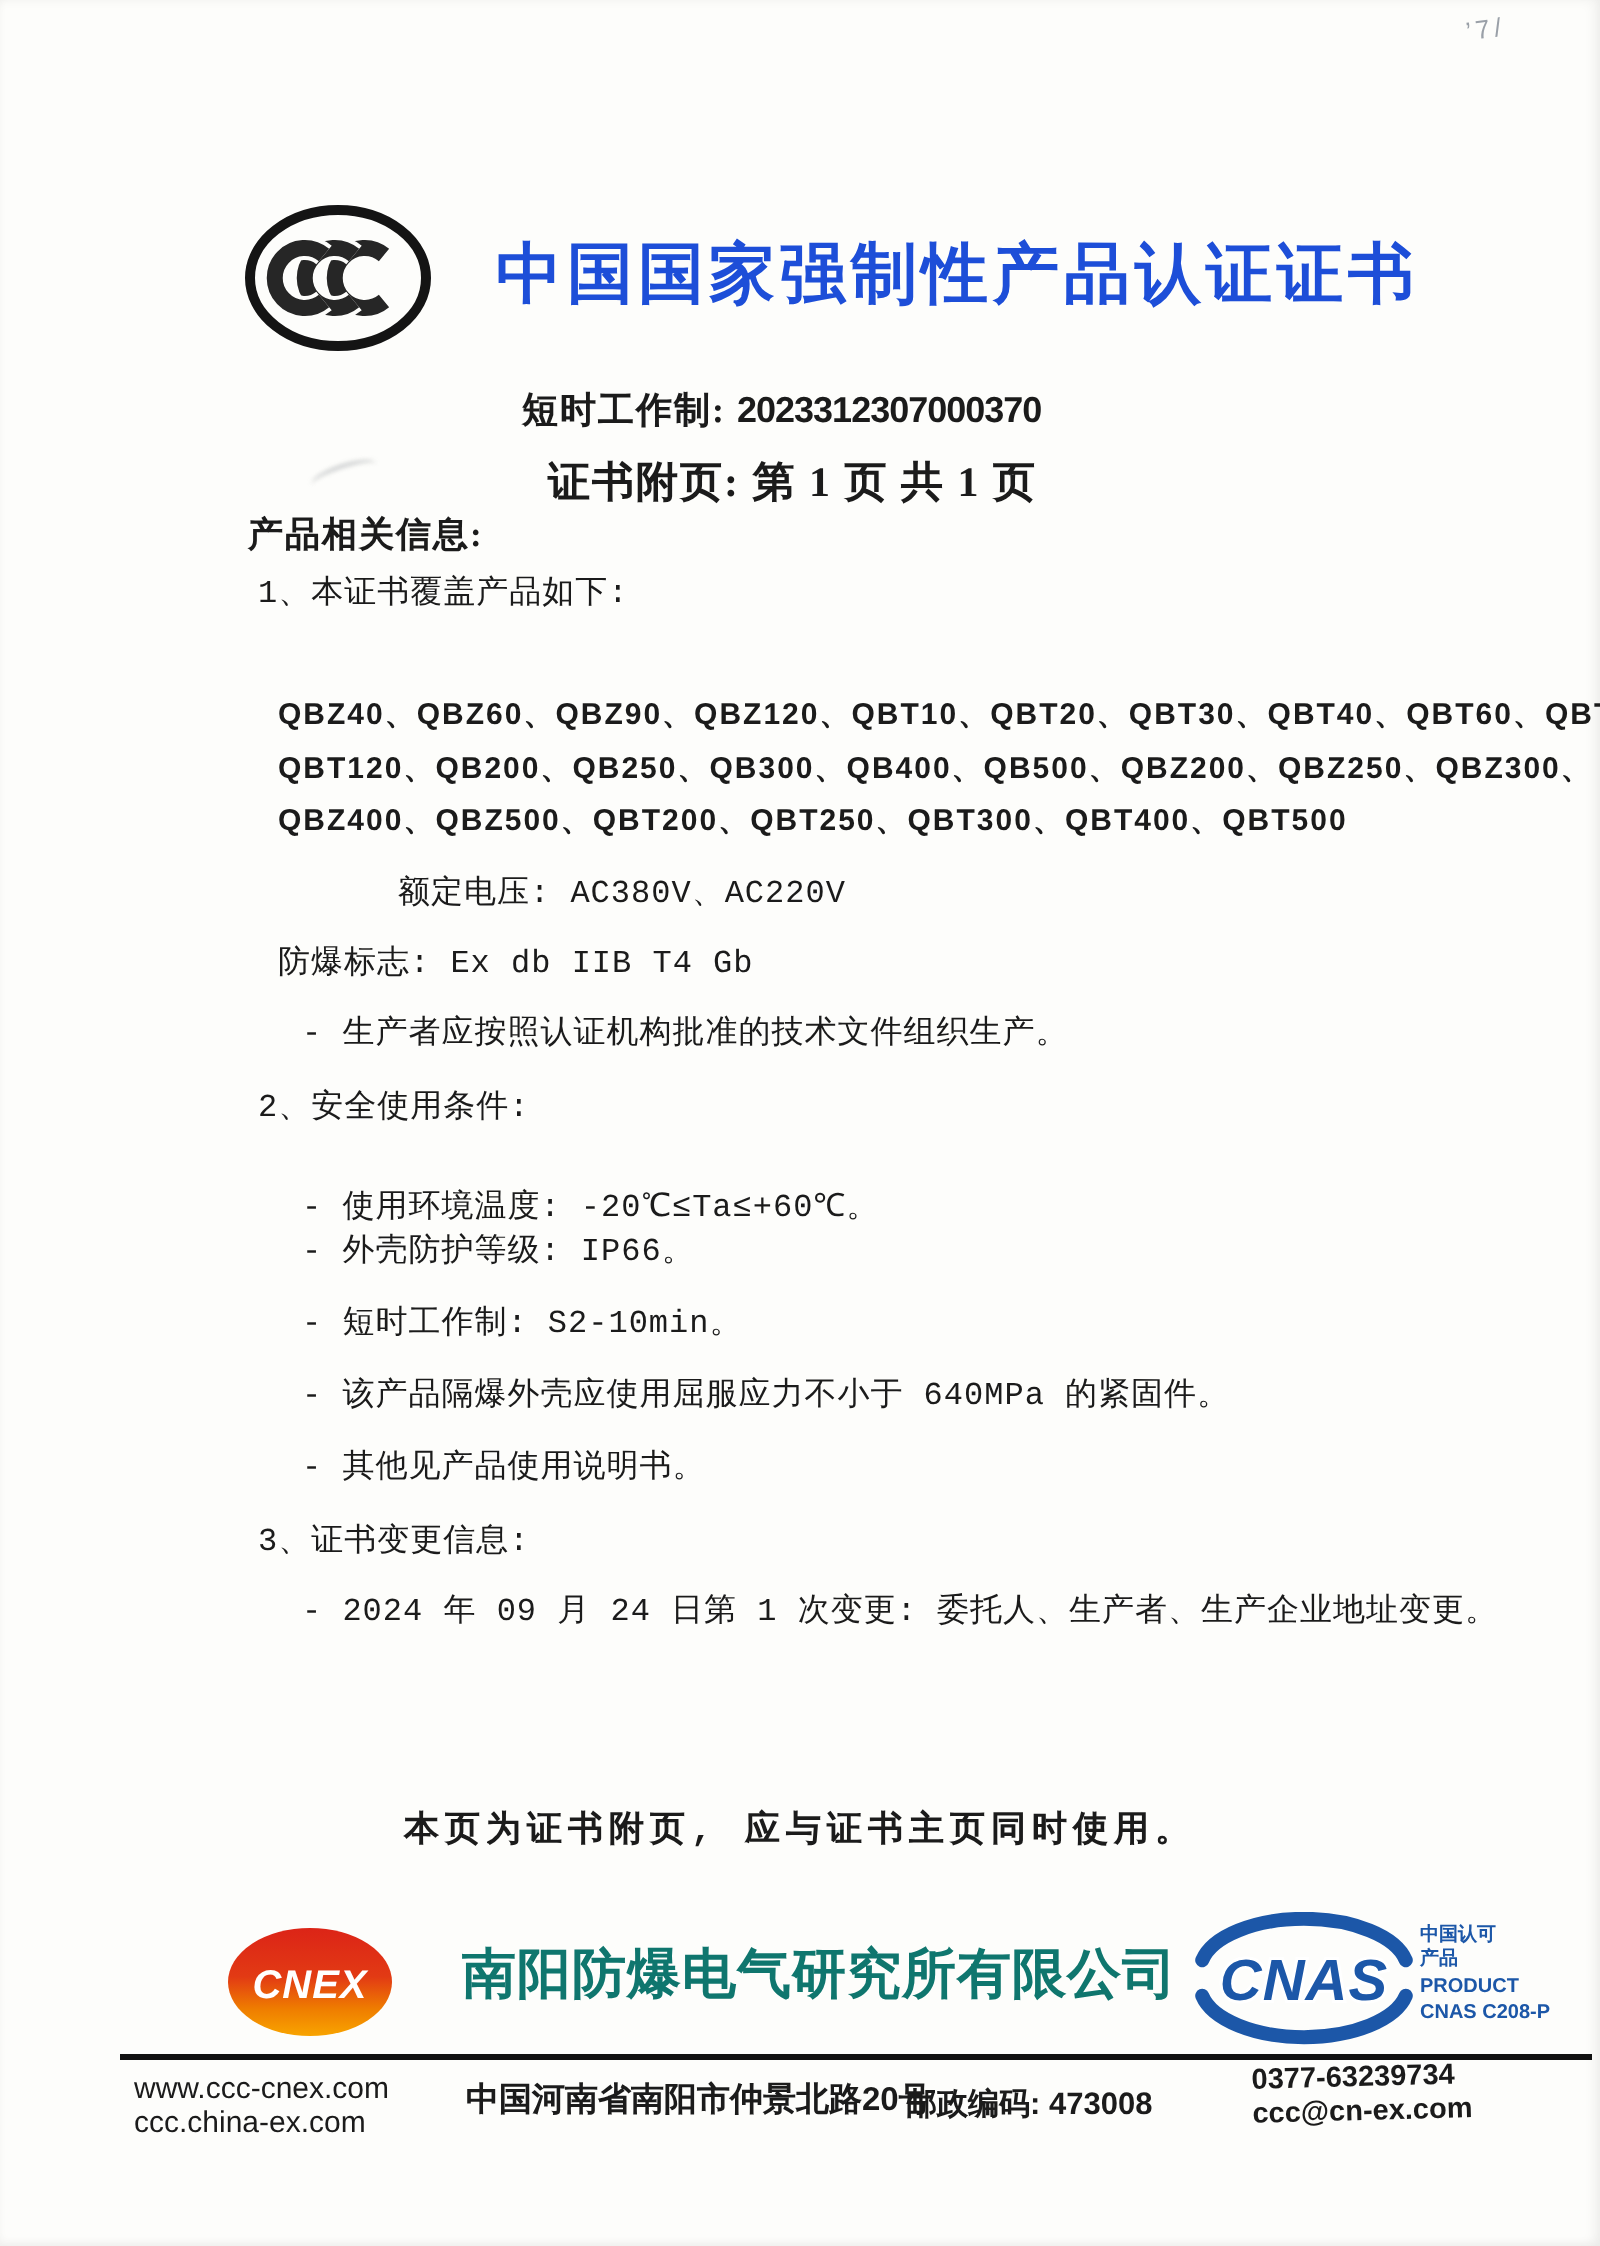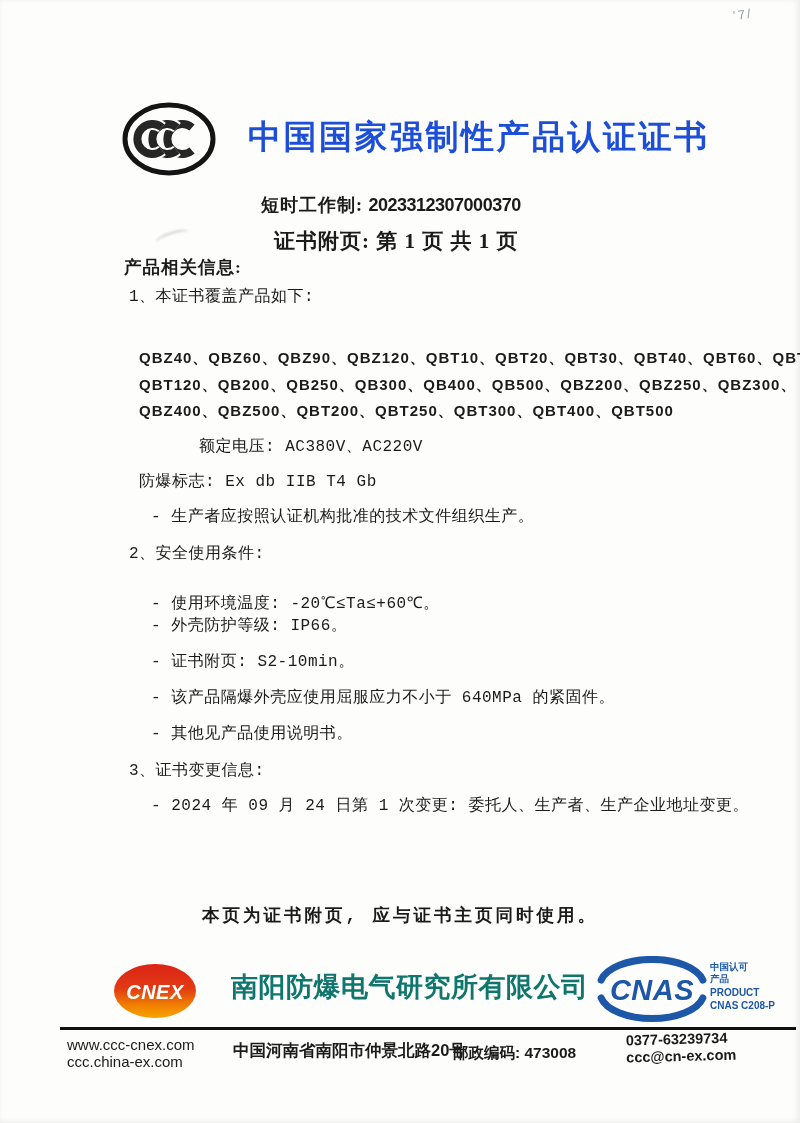--- a/index.html
+++ b/index.html
@@ -77,21 +77,21 @@
   <div class="line models" style="left:139px;top:376px;">QBT120、QB200、QB250、QB300、QB400、QB500、QBZ200、QBZ250、QBZ300、</div>
   <div class="line models" style="left:139px;top:402px;">QBZ400、QBZ500、QBT200、QBT250、QBT300、QBT400、QBT500</div>
 
   <div class="line zh" style="left:151px;top:438px;margin-left:48px;">额定电压: AC380V、AC220V</div>
   <div class="line zh" style="left:139px;top:473px;">防爆标志: Ex db IIB T4 Gb</div>
   <div class="line zh" style="left:151px;top:508px;">- 生产者应按照认证机构批准的技术文件组织生产。</div>
 
   <div class="line zh" style="left:129px;top:545px;">2、安全使用条件:</div>
   <div class="line zh" style="left:151px;top:581px;margin-top:14px;">- 使用环境温度: -20℃≤Ta≤+60℃。</div>
   <div class="line zh" style="left:151px;top:617px;">- 外壳防护等级: IP66。</div>
-  <div class="line zh" style="left:151px;top:653px;">- 证书附页: S2-10min。</div>
+  <div class="line zh" style="left:151px;top:653px;">- 短时工作制: S2-10min。</div>
   <div class="line zh" style="left:151px;top:689px;">- 该产品隔爆外壳应使用屈服应力不小于 640MPa 的紧固件。</div>
   <div class="line zh" style="left:151px;top:725px;">- 其他见产品使用说明书。</div>
 
   <div class="line zh" style="left:129px;top:762px;">3、证书变更信息:</div>
   <div class="line zh" style="left:151px;top:797px;">- 2024 年 09 月 24 日第 1 次变更: 委托人、生产者、生产企业地址变更。</div>
 
   <div class="line zh note-center" style="top:906px;">本页为证书附页, 应与证书主页同时使用。</div>
 
   <div class="line" style="left:112px;top:962px;">
     <svg width="86" height="58" viewBox="0 0 86 58">

